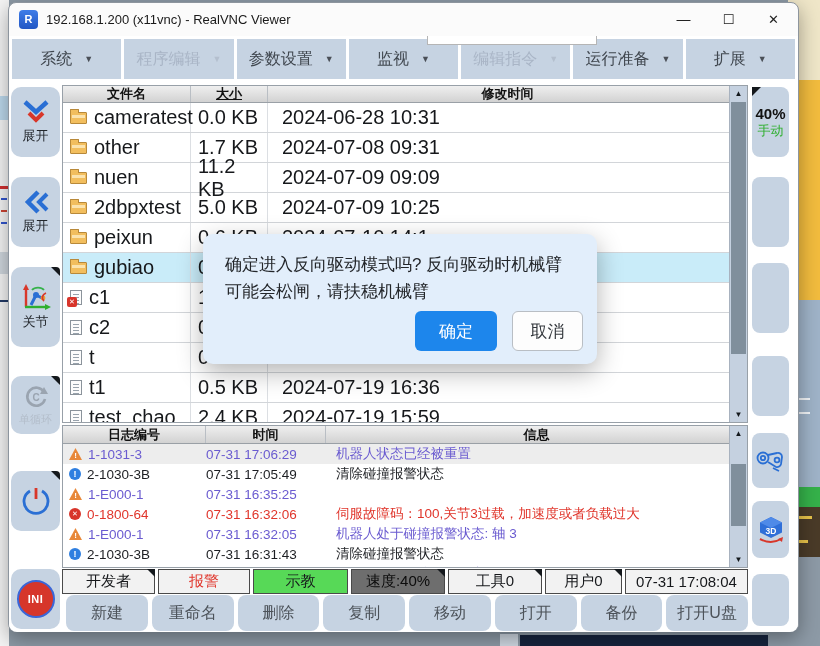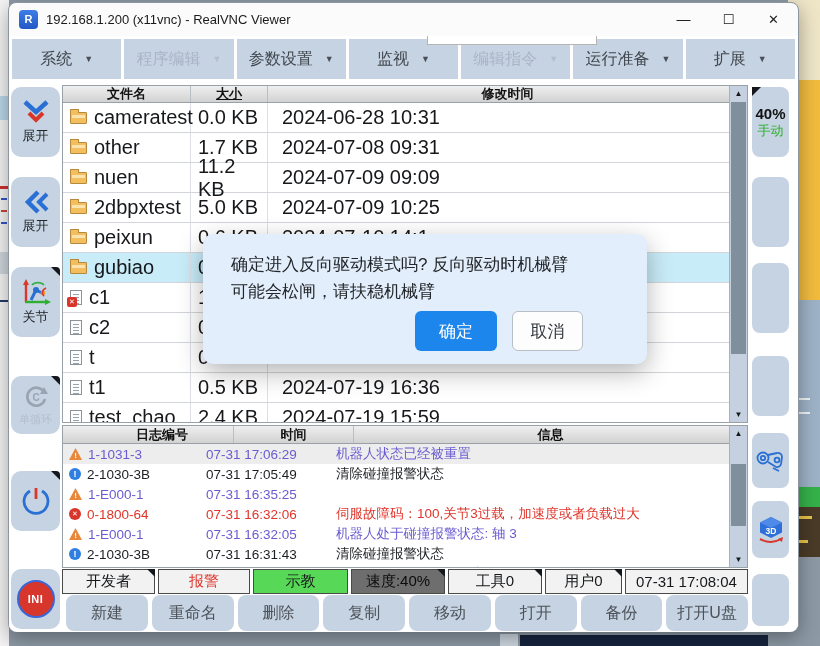--- a/index.html
+++ b/index.html
@@ -88,21 +88,21 @@
   .ft-thumb { top:16px; height:252px; }
   .lt-thumb { top:38px; height:62px; }
   .sbar .s-down { position:absolute; bottom:0; height:15px; }
 
   
   .log-table { position:absolute; left:53px; top:389px; width:686px; height:143px;
     border:1px solid #98a0a8; background:#fff; overflow:hidden; z-index:2; }
   .lhead { display:flex; height:18px; background:linear-gradient(#efefef,#d2d2d2);
     border-bottom:1px solid #9aa0a6; font-size:13px; font-weight:bold; color:#111; }
   .lhead > div { display:flex; align-items:center; justify-content:center; border-right:1px solid #b9bec4; }
-  .lcol-id { width:143px;margin-left:28px; } .lcol-time { width:120px; } .lcol-msg { flex:1; border-right:none !important; }
+  .lcol-id { width:143px; } .lcol-time { width:120px; } .lcol-msg { flex:1; border-right:none !important; }
   .lrow { display:flex; height:20px; align-items:center; font-size:13.5px; background:#fff; }
   .lrow.first { background:#ededed; }
   .lrow .lc-id { width:143px; display:flex; align-items:center; gap:6px; padding-left:6px; }
   .lrow .lc-time { width:120px; }
   .lrow .lc-msg { flex:1; padding-left:10px; }
   .lrow.purple { color:#6a5bd0; } .lrow.black { color:#1c1e22; } .lrow.red { color:#e0352b; }
 
   .sev { width:13px; height:12px; flex:none; position:relative; display:inline-block; }
   .sev-warn { background:#e8883a; clip-path:polygon(50% 0,100% 100%,0 100%); }
   .sev-warn::after { content:"!"; position:absolute; left:0; right:0; bottom:0; text-align:center;
@@ -129,22 +129,22 @@
   .act-btn { flex:1; background:#c6d3e2; border-radius:8px; display:flex; align-items:center;
     justify-content:center; font-size:16px; color:#4c5259; }
 
   
   .rrail-btn { position:absolute; left:743px; width:37px; background:#c6d3e2; border-radius:8px;
     display:flex; flex-direction:column; align-items:center; justify-content:center; z-index:3; }
   .speed-pct { font-size:15px; color:#111; font-weight:bold; }
   .speed-mode { font-size:13px; color:#2faf2f; }
 
   
-  .dialog { position:absolute; left:194px; top:198px; width:444px; height:130px; background:#e2eefb;
-    border-radius:10px; box-shadow:0 8px 26px rgba(0,0,0,.3); z-index:50; padding:17px 28px; }
+  .dialog { position:absolute; left:194px; top:198px; width:394px; height:130px; background:#e2eefb;
+    border-radius:10px; box-shadow:0 8px 26px rgba(0,0,0,.3); z-index:50; padding:17px 22px; }
   .dlg-text { font-size:17px; color:#23262a; line-height:1.6; }
   .dlg-ok { position:absolute; left:212px; top:77px; width:82px; height:40px; background:#1d86ec;
     color:#fff; border:none; border-radius:6px; font-size:17px;
     font-family:"Liberation Sans",sans-serif; }
   .dlg-cancel { position:absolute; left:309px; top:77px; width:71px; height:40px; background:#fdfdfd;
     color:#33373c; border:1px solid #b9bec4; border-radius:6px; font-size:17px;
     font-family:"Liberation Sans",sans-serif; }
 
   svg { display:block; }
 </style>
@@ -232,21 +232,21 @@
     <div class="rail-btn" style="left:2px;top:141px;width:49px;height:70px;">
       <span>
         <svg width="30" height="26" viewBox="0 0 30 26">
           <polyline points="17,3 7,13 17,23" fill="none" stroke="#2a6fd4" stroke-width="4.5"></polyline>
           <polyline points="26,5 18,13 26,21" fill="none" stroke="#2a6fd4" stroke-width="4"></polyline>
         </svg>
       </span>
       <span>展开</span>
     </div>
 
-    <div class="rail-btn" style="left:2px;top:231px;width:49px;height:70px;">
+    <div class="rail-btn" style="left:2px;top:231px;width:49px;height:80px;">
       <span class="notch-tr"></span>
       <span>
         <svg width="32" height="28" viewBox="0 0 32 28">
           <line x1="6" y1="24" x2="6" y2="5" stroke="#d8372a" stroke-width="2.4"></line>
           <polygon points="6,1 3,7 9,7" fill="#d8372a"></polygon>
           <line x1="5" y1="24" x2="27" y2="24" stroke="#2faf2f" stroke-width="2.4"></line>
           <polygon points="31,24 25,21 25,27" fill="#2faf2f"></polygon>
           <polyline points="11,22 16,12 22,15" fill="none" stroke="#2a6fd4" stroke-width="3"></polyline>
           <circle cx="16" cy="12" r="3" fill="#2a6fd4"></circle>
           <circle cx="23" cy="15" r="2.4" fill="#e8a23a"></circle>

